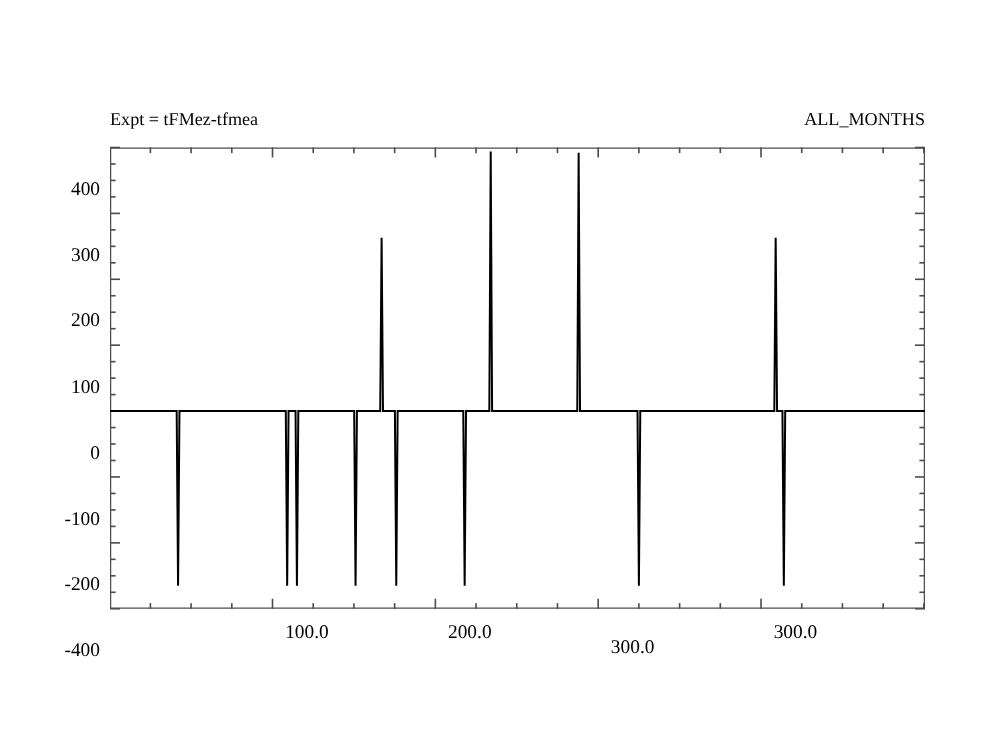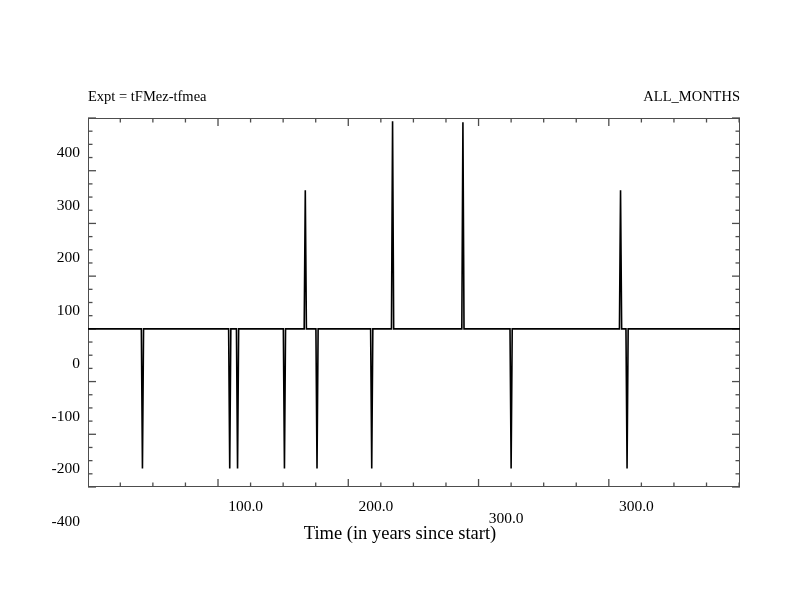--- a/index.html
+++ b/index.html
@@ -240,15 +240,14 @@
       <div class="ytick-label" style="left: 10px; top: 426.286px;">-200</div>
       <div class="ytick-label" style="left: 10px; top: 479px;">-400</div>
     </div>
   <div id="xtick-labels">
       <div class="xtick-label" style="left: 173.009px; top: 498px;">100.0</div>
       <div class="xtick-label" style="left: 303.279px; top: 498px;">200.0</div>
       <div class="xtick-label" style="left: 433.549px; top: 510px;">300.0</div>
       <div class="xtick-label" style="left: 563.818px; top: 498px;">300.0</div>
     </div>
 
-  <div id="xaxis-title">Time (in years since start)</div>
 
 </div>
 
 </body></html>

